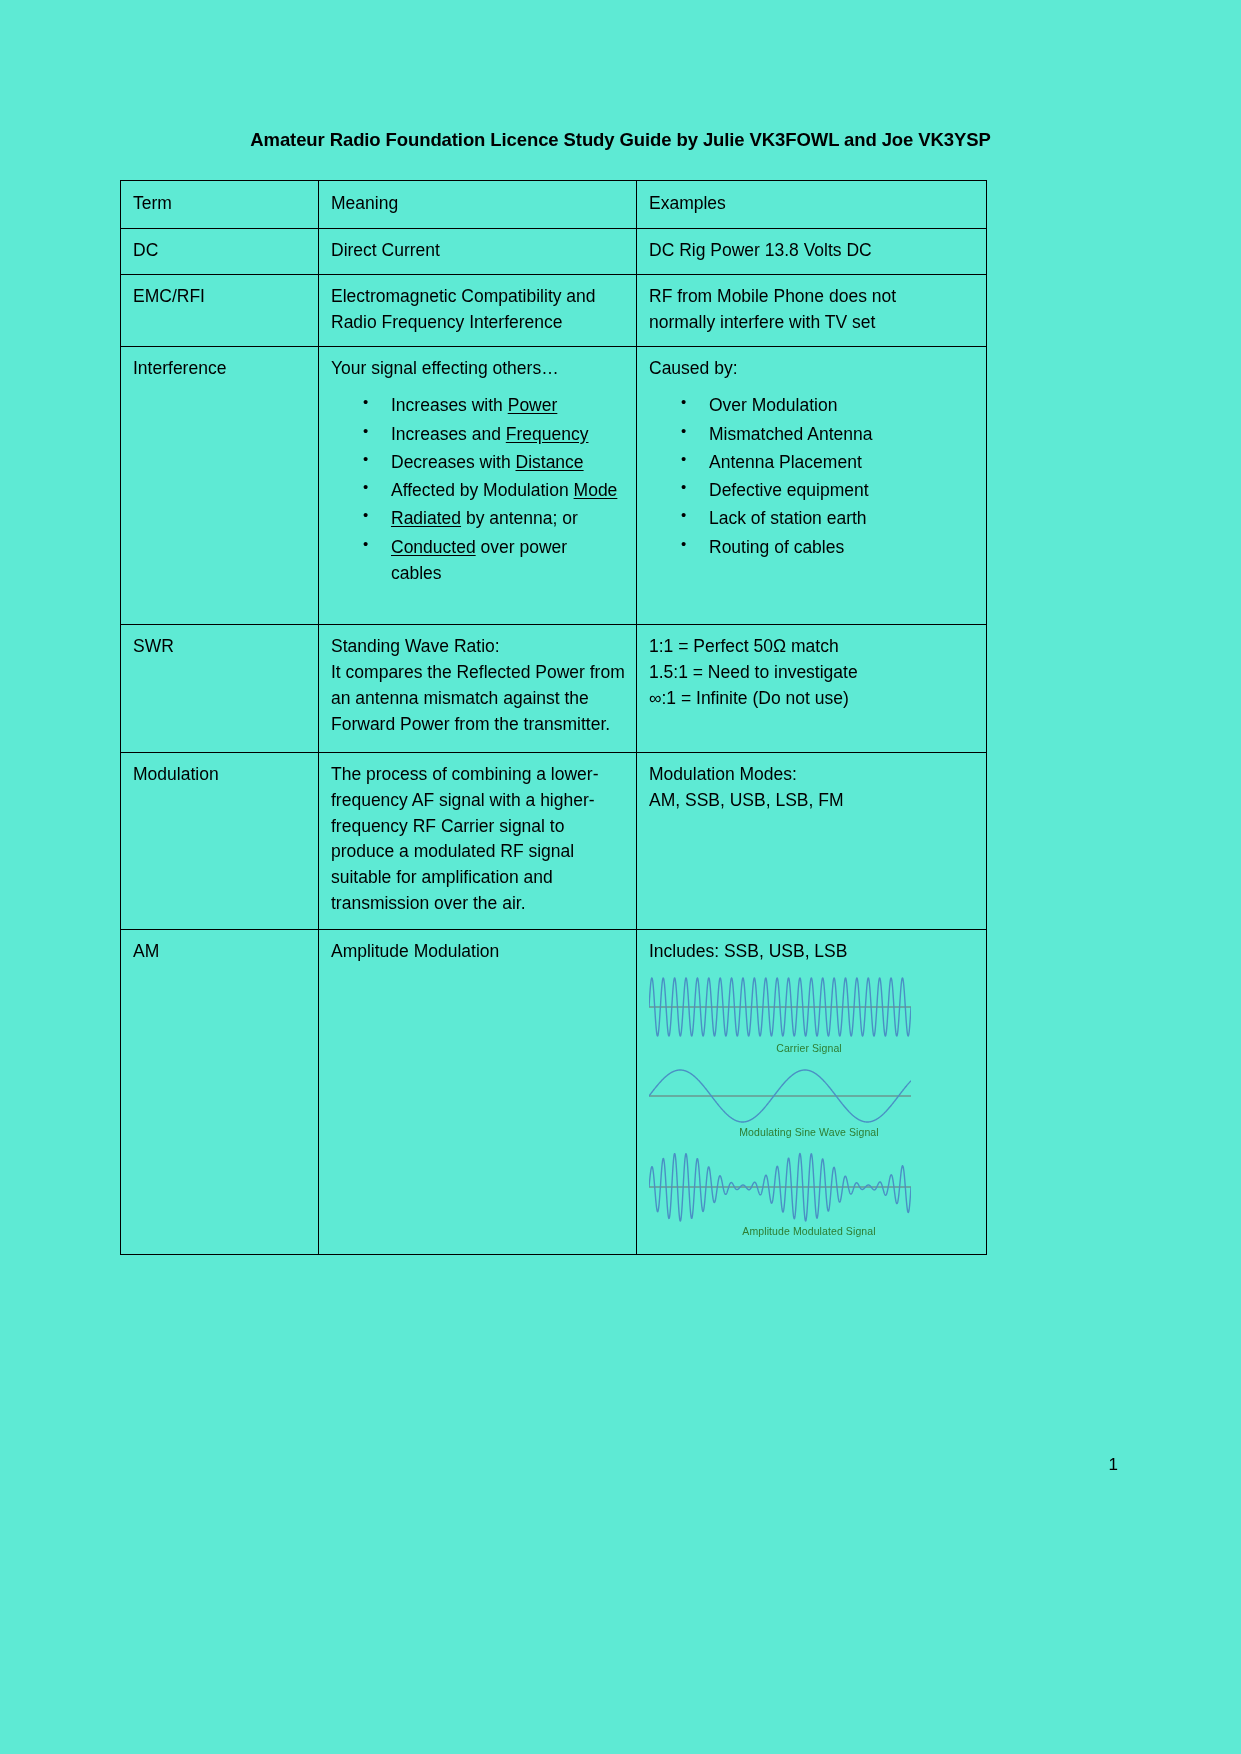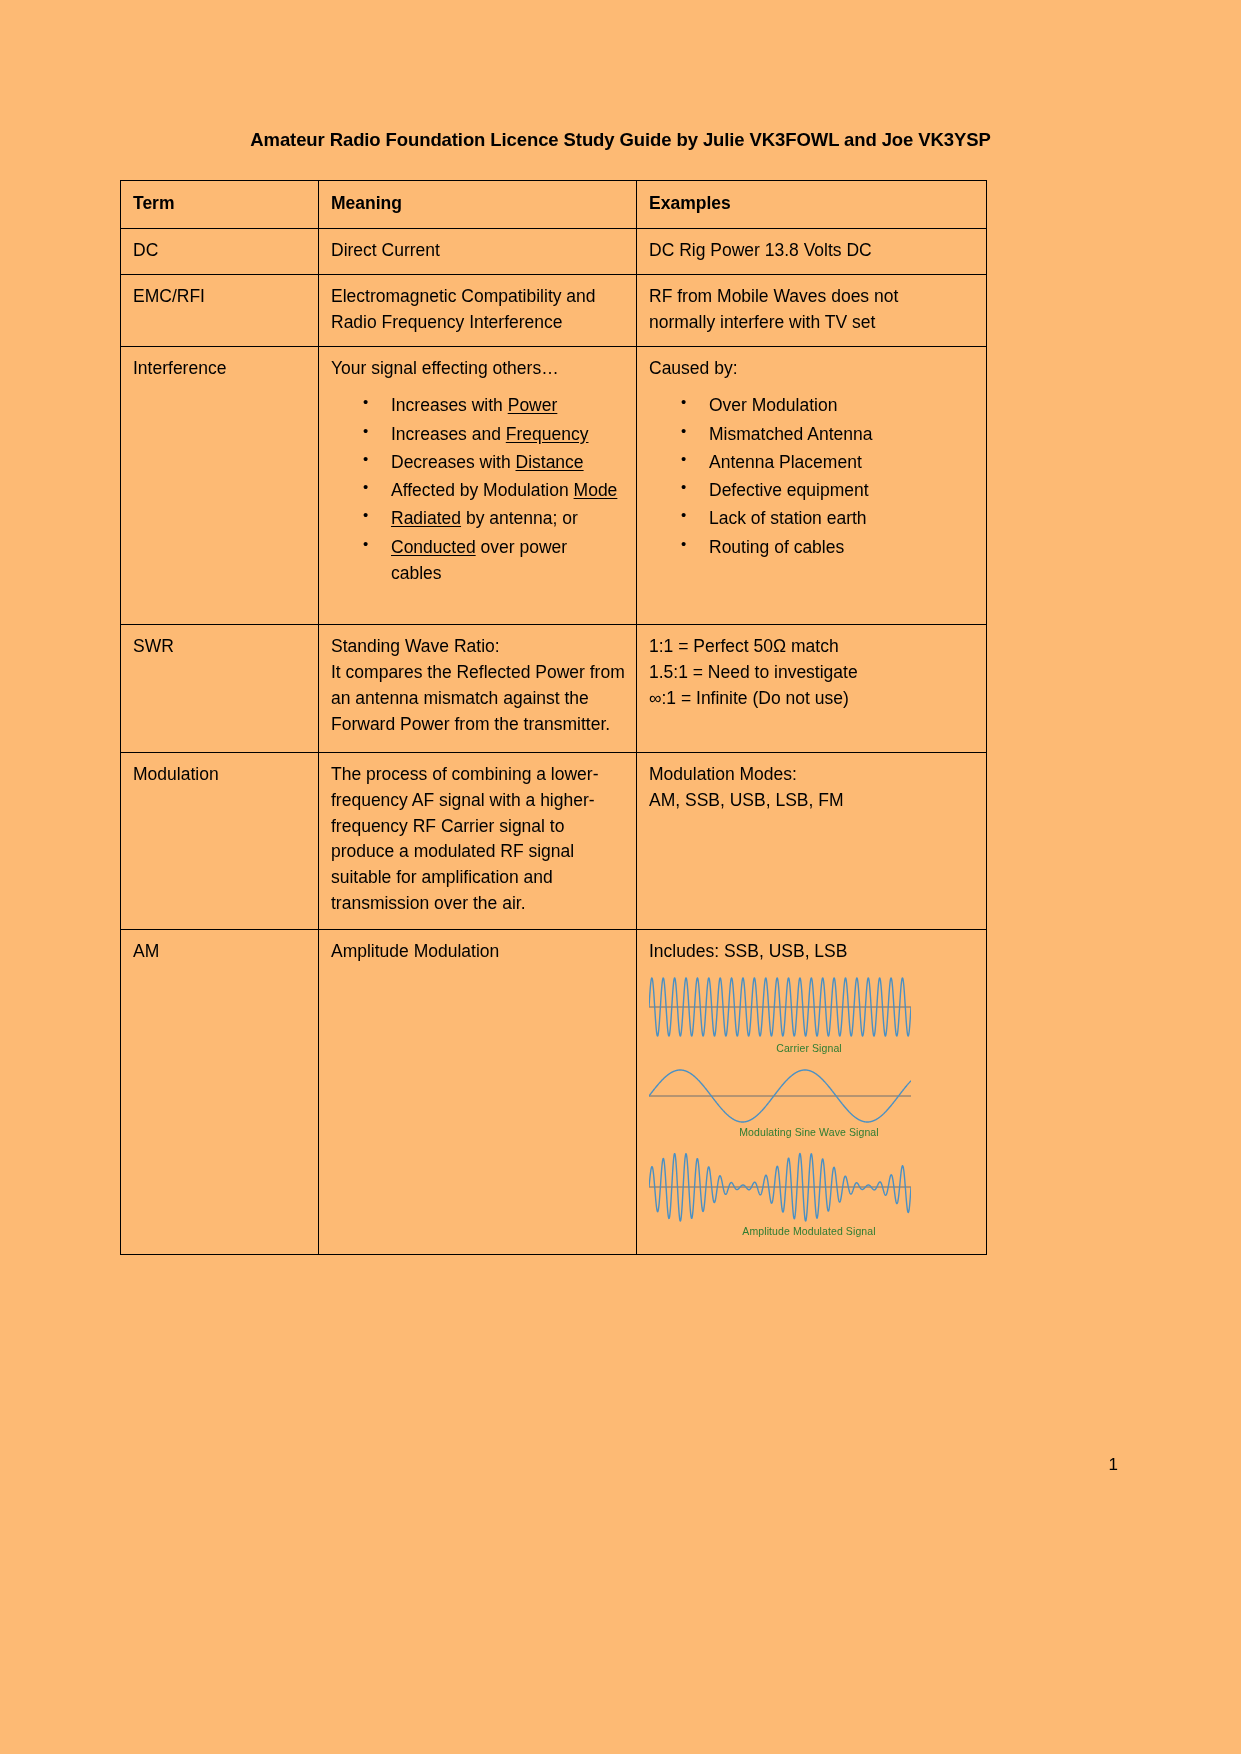--- a/index.html
+++ b/index.html
@@ -9,21 +9,21 @@
   }
   body {
     font-family: "Liberation Sans", sans-serif;
     color: #000000;
   }
   .page {
     position: relative;
     width: 1241px;
     height: 1754px;
     margin: 0 auto;
-    background: #fdba74;
+    background: #5eead4;
     box-sizing: border-box;
     padding: 0;
     overflow: hidden;
   }
   .doc-title {
     position: absolute;
     top: 129px;
     left: 0;
     width: 1241px;
     text-align: center;
@@ -42,21 +42,21 @@
   .glossary-table td, .glossary-table th {
     border: 1px solid #000000;
     vertical-align: top;
     padding: 9px 10px 10px 12px;
     font-size: 17.5px;
     line-height: 1.48;
     text-align: left;
     font-weight: normal;
   }
   .glossary-table th {
-    font-weight: bold;
+    font-weight: normal;
     padding-top: 10px;
     padding-bottom: 11px;
   }
   col.c-term  { width: 198px; }
   col.c-mean  { width: 318px; }
   col.c-ex    { width: 350px; }
 
   .cell-line { display: block; }
 
   ul.bullets {
@@ -141,21 +141,21 @@
         <td>DC Rig Power 13.8 Volts DC</td>
       </tr>
 
       <tr class="row-emc">
         <td>EMC/RFI</td>
         <td>
           <span class="cell-line">Electromagnetic Compatibility and</span>
           <span class="cell-line">Radio Frequency Interference</span>
         </td>
         <td>
-          <span class="cell-line">RF from Mobile Waves does not</span>
+          <span class="cell-line">RF from Mobile Phone does not</span>
           <span class="cell-line">normally interfere with TV set</span>
         </td>
       </tr>
 
       <tr class="row-interference">
         <td>Interference</td>
         <td>
           <span class="cell-line intro-line">Your signal effecting others…</span>
           <ul class="bullets" id="interference-meaning-bullets">
               <li>Increases with <u class="kw">Power</u></li>

